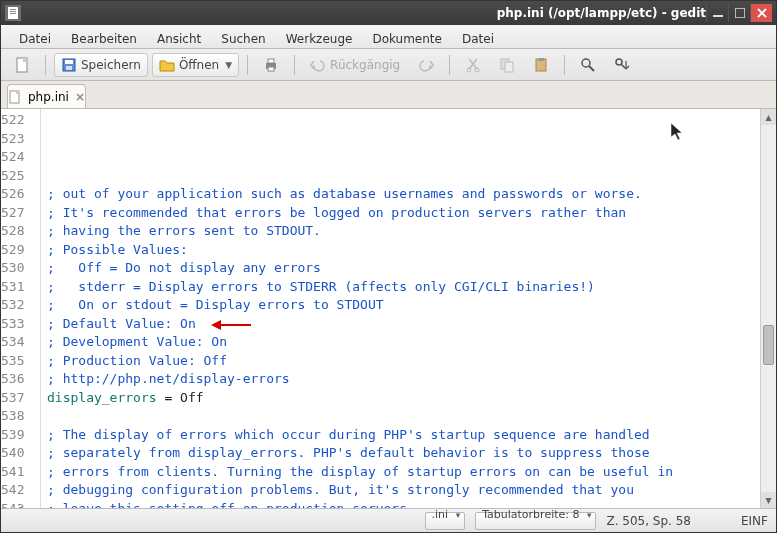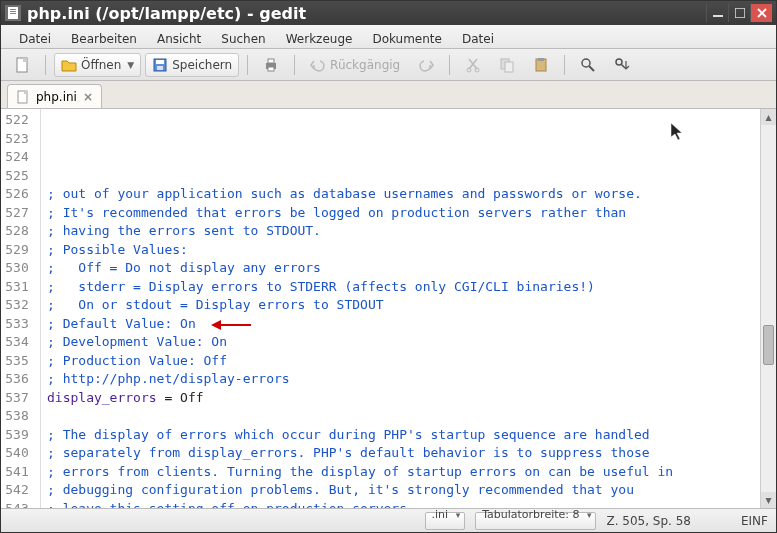--- a/index.html
+++ b/index.html
@@ -1,39 +1,39 @@
 <!DOCTYPE html>
 <html><head>
 <meta charset="utf-8">
 <style>
   * { box-sizing: border-box; margin: 0; padding: 0; }
   body { font-family: "DejaVu Sans", "Liberation Sans", sans-serif; font-size: 12px; background: #fff; width: 777px; height: 533px; overflow: hidden; border: 1px solid #333; }
   .titlebar { height: 24px; background: linear-gradient(#4a4a4a,#3a3a3a); display: flex; align-items: center; padding: 0 4px; color: #eee; }
   .titlebar .app-icon { width: 16px; height: 16px; margin-right: 6px; display:inline-block; }
-  .titlebar .title { flex: 1; text-align: left; font-weight: bold; color: #fff; font-size: 16px; }
+  .titlebar .title { flex: 1; text-align: right; font-weight: bold; color: #fff; font-size: 12px; }
   .titlebar .win-btns { display: flex; gap: 0; }
   .titlebar .wbtn { width: 22px; height: 18px; display:flex; align-items:center; justify-content:center; border-left:1px solid #555; }
   .titlebar .wbtn.close { background:#d9534f; }
   .menubar { height: 24px; background: linear-gradient(#f5f5f5,#e8e8e8); border-bottom:1px solid #bbb; display:flex; align-items:flex-end; padding: 0 10px; gap: 4px; }
   .menubar .m { padding: 2px 8px; color:#333; }
   .toolbar { height: 32px; background: linear-gradient(#f0f0f0,#e4e4e4); border-bottom:1px solid #bbb; display:flex; align-items:center; padding:0 6px; gap:4px; }
   .toolbar .tbtn { height:24px; min-width:24px; display:flex; align-items:center; justify-content:center; padding:0 6px; border:1px solid transparent; border-radius:3px; gap:4px; color:#444; }
   .toolbar .tbtn.labeled { border:1px solid #c8c8c8; background:linear-gradient(#fff,#eaeaea); }
   .toolbar .sep { width:1px; height:20px; background:#bbb; margin:0 4px; }
   .toolbar .disabled { color:#aaa; }
   .tabbar { height: 28px; background:#ebe8e4; border-bottom:1px solid #bbb; display:flex; align-items:flex-end; padding:0 6px; }
-  .tab { background:#fdfbf8; border:1px solid #bbb; border-bottom:none; border-radius:4px 4px 0 0; height:24px; display:flex; align-items:center; padding:0 8px; gap:6px; font-size:12px; }
+  .tab { background:#fdfbf8; border:1px solid #bbb; border-bottom:none; border-radius:4px 4px 0 0; height:24px; display:flex; align-items:center; padding:0 0; gap:6px; font-size:12px; }
   .tab .tab-icon { width:14px; height:14px; }
   .tab .close-x { color:#888; font-weight:bold; }
   .editor { position:relative; height: calc(533px - 24px - 24px - 32px - 28px - 24px - 2px); background:#fff; display:flex; overflow:hidden; }
-  .gutter { width:40px; background:#fff; text-align:center; padding:2px 8px 0 0; color:#888; font-family:"DejaVu Sans Mono","Liberation Mono",monospace; font-size:13px; line-height:18.5px; position:relative; z-index:1; }
+  .gutter { width:40px; background:#fff; text-align:left; padding:2px 8px 0 0; color:#888; font-family:"DejaVu Sans Mono","Liberation Mono",monospace; font-size:13px; line-height:18.5px; position:relative; z-index:1; }
   .gutter::after { content:""; position:absolute; right:0; top:0; bottom:0; width:1px; background:#ddd; }
   .code { flex:1; padding:2px 0 0 6px; font-family:"DejaVu Sans Mono","Liberation Mono",monospace; font-size:13px; line-height:18.5px; white-space:pre; color:#222; position:relative; }
   .c { color:#1a54c7;margin-top:18px; }
-  .k { color:#4c1d95; }
+  .k { color:#0f766e; }
   .v { color:#222; }
   .arrow { position:absolute; }
   .scrollbar { width:16px; background:#eee; border-left:1px solid #ccc; display:flex; flex-direction:column; }
   .sbtn { height:16px; display:flex; align-items:center; justify-content:center; background:#e0e0e0; color:#666; }
   .thumb { flex:1; position:relative; }
   .thumb-handle { position:absolute; left:2px; right:2px; top:200px; height:40px; background:#c0c0c0; border:1px solid #999; border-radius:2px; }
   .statusbar { height:24px; background:linear-gradient(#f3f3f3,#e4e4e4); border-top:1px solid #bbb; display:flex; align-items:center; padding:0 8px; gap:10px; font-size:12px; color:#444; }
   .statusbar .spacer { flex:1; }
   .statusbar .combo { border:1px solid #b8b8b8; background:linear-gradient(#fff,#eaeaea); height:18px; padding:0 16px 12px 6px; display:flex; align-items:center; position:relative; font-size:11px; border-radius:2px; }
   .statusbar .combo::after { content:"▾"; position:absolute; right:4px; font-size:9px; color:#666; }
@@ -87,32 +87,32 @@
 <div class="toolbar">
   <div class="tbtn" title="New">
     <svg width="16" height="16">
         <rect x="3" y="1" width="10" height="14" fill="#fff" stroke="#888"></rect>
         <rect x="9" y="1" width="4" height="4" fill="#ccc"></rect>
       </svg>
   </div>
   <div class="sep"></div>
   <div class="tbtn labeled">
     <svg width="16" height="16">
-        <path d="M1 4h5l2 2h7v8H1z" fill="#f4c542" stroke="#b88a00"></path>
-      </svg>
-    <span>Öffnen</span>
-    <span style="font-size:9px;color:#666;margin-left:2px;">▼</span>
-  </div>
-  <div class="tbtn labeled">
-    <svg width="16" height="16">
         <rect x="2" y="2" width="12" height="12" fill="#5b8ed6" stroke="#2a5aa0"></rect>
         <rect x="4" y="3" width="8" height="4" fill="#fff"></rect>
         <rect x="5" y="9" width="6" height="4" fill="#dde"></rect>
       </svg>
     <span>Speichern</span>
+  </div>
+  <div class="tbtn labeled">
+    <svg width="16" height="16">
+        <path d="M1 4h5l2 2h7v8H1z" fill="#f4c542" stroke="#b88a00"></path>
+      </svg>
+    <span>Öffnen</span>
+    <span style="font-size:9px;color:#666;margin-left:2px;">▼</span>
   </div>
   <div class="sep"></div>
   <div class="tbtn">
     <svg width="16" height="16">
         <rect x="3" y="6" width="10" height="6" fill="#888"></rect>
         <rect x="5" y="2" width="6" height="4" fill="#fff" stroke="#888"></rect>
         <rect x="5" y="10" width="6" height="4" fill="#fff" stroke="#888"></rect>
       </svg>
   </div>
   <div class="sep"></div>

